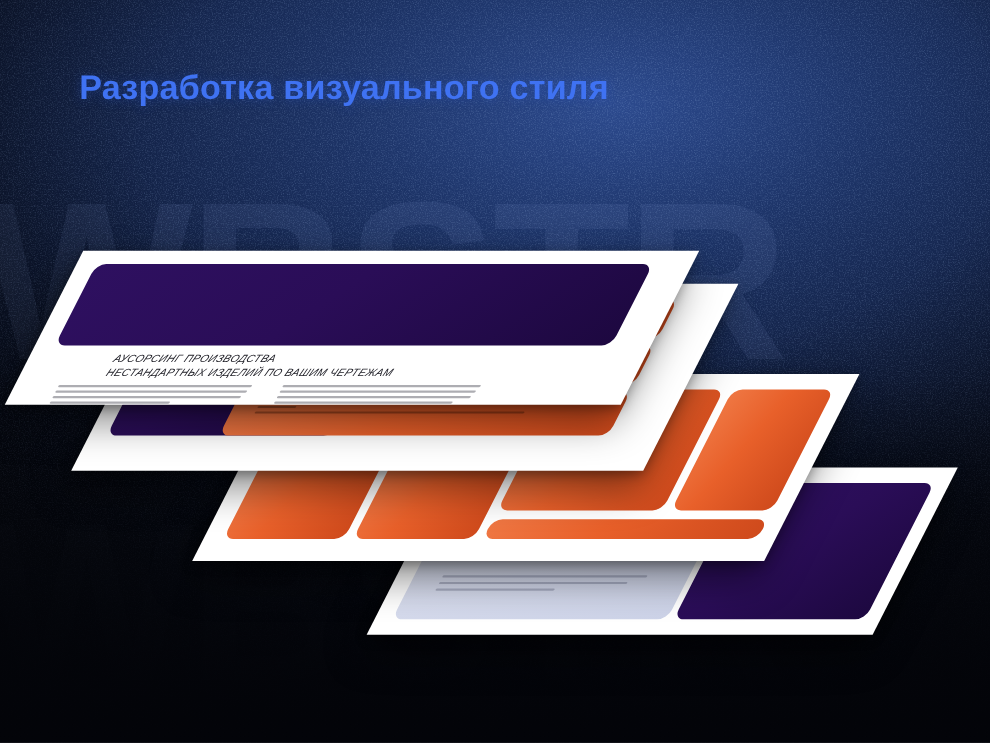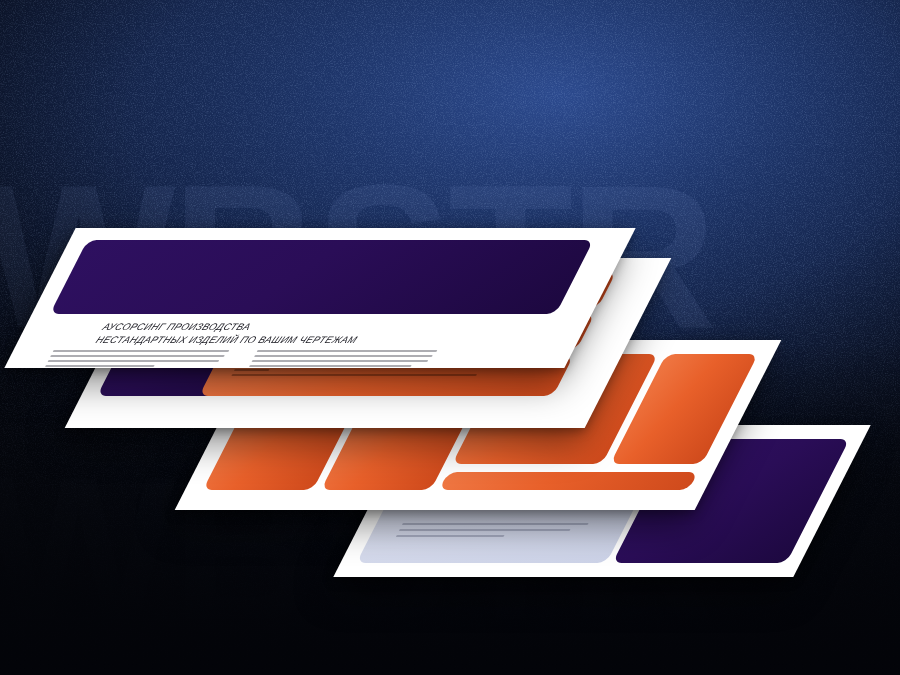--- a/index.html
+++ b/index.html
@@ -158,14 +158,15 @@
           <i style="height:1.7px;width:98%;margin-bottom:3.4px;"></i>
           <i style="height:1.7px;width:90%;"></i>
         </div>
         <div class="txt body body-dark" style="left:40px;top:120px;width:178px;font-size:2.3px;opacity:0;">«Аутсорсинг производства» специализируется на изготовлении уникальной детали по вашим чертежам и эскизам. Мы беремся за сложные задачи, с которыми другие производители отказываются работать.</div>
         <div class="txt body body-dark" style="left:244px;top:120px;width:182px;font-size:2.3px;opacity:0;">Наша продукция востребована в нефтегазовой, аэрокосмической и машиностроительной отрасли. Средние сроки от подготовки технологии и оснастки до выпуска готовой продукции составляют от нескольких недель до пары месяцев.</div>
       </div>
     </div>
 
   </div>
 
+  <div class="title">Разработка визуального стиля</div>
 
 </div>
 
 </body></html>

